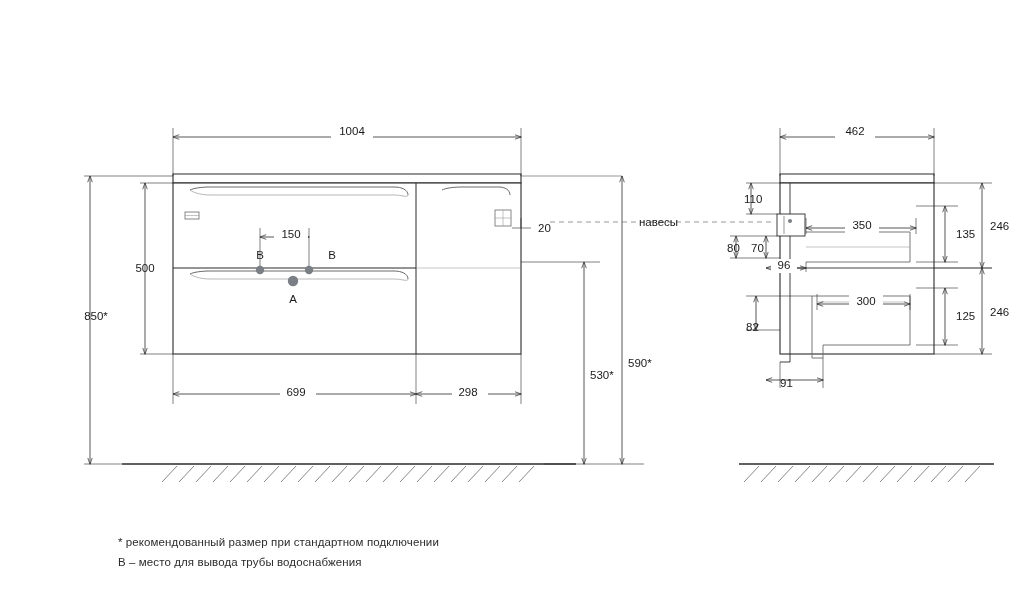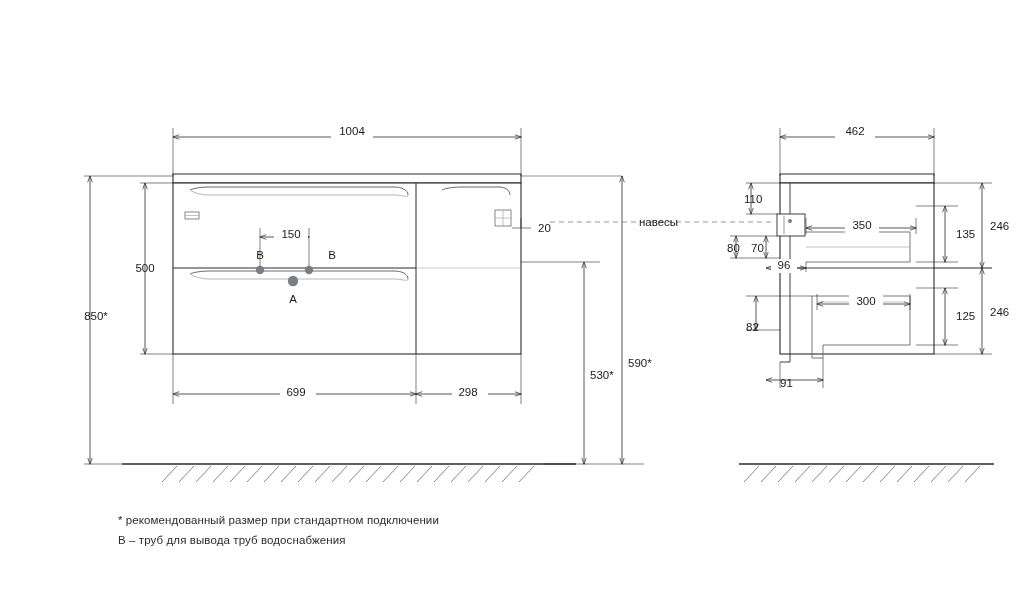--- a/index.html
+++ b/index.html
@@ -3,21 +3,21 @@
 <meta charset="utf-8">
 <style>
   html,body{margin:0;padding:0;}
   body{
     width:1024px;height:614px;background:#ffffff;
     font-family:"Liberation Sans", sans-serif;
     color:#1a1a1a;overflow:hidden;position:relative;
   }
   #stage{position:absolute;left:0;top:0;width:820px;height:614px;margin-left:44px;}
   svg{position:absolute;left:0;top:0;width:1024px;height:614px;}
-  .notes{position:absolute;left:74px;top:510px;width:520px;}
+  .notes{position:absolute;left:74px;top:532px;width:520px;}
   .note{font-size:11.5px;line-height:20px;color:#2b2b2b;letter-spacing:.1px;}
   text{font-family:"Liberation Sans", sans-serif;fill:#1a1a1a;}
   .dim{font-size:11.5px;}
   .lbl{font-size:11.5px;}
 </style>
 </head>
 <body>
 
 <div id="stage">
 
@@ -266,16 +266,16 @@
 
       <text class="dim" x="912" y="238" text-anchor="start">135</text>
       <text class="dim" x="946" y="230" text-anchor="start">246</text>
       <text class="dim" x="912" y="320" text-anchor="start">125</text>
       <text class="dim" x="946" y="316" text-anchor="start">246</text>
     </g>
   </svg>
 
   <div class="notes">
     <div class="note">* рекомендованный размер при стандартном подключении</div>
-    <div class="note">B – труб для вывода труб водоснабжения</div>
+    <div class="note">B – место для вывода трубы водоснабжения</div>
   </div>
 
 </div>
 
 </body></html>

